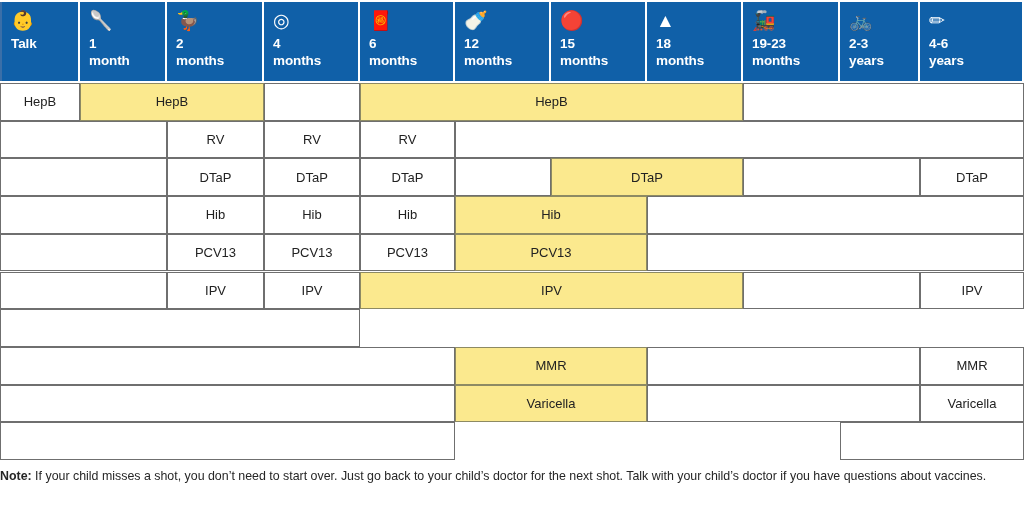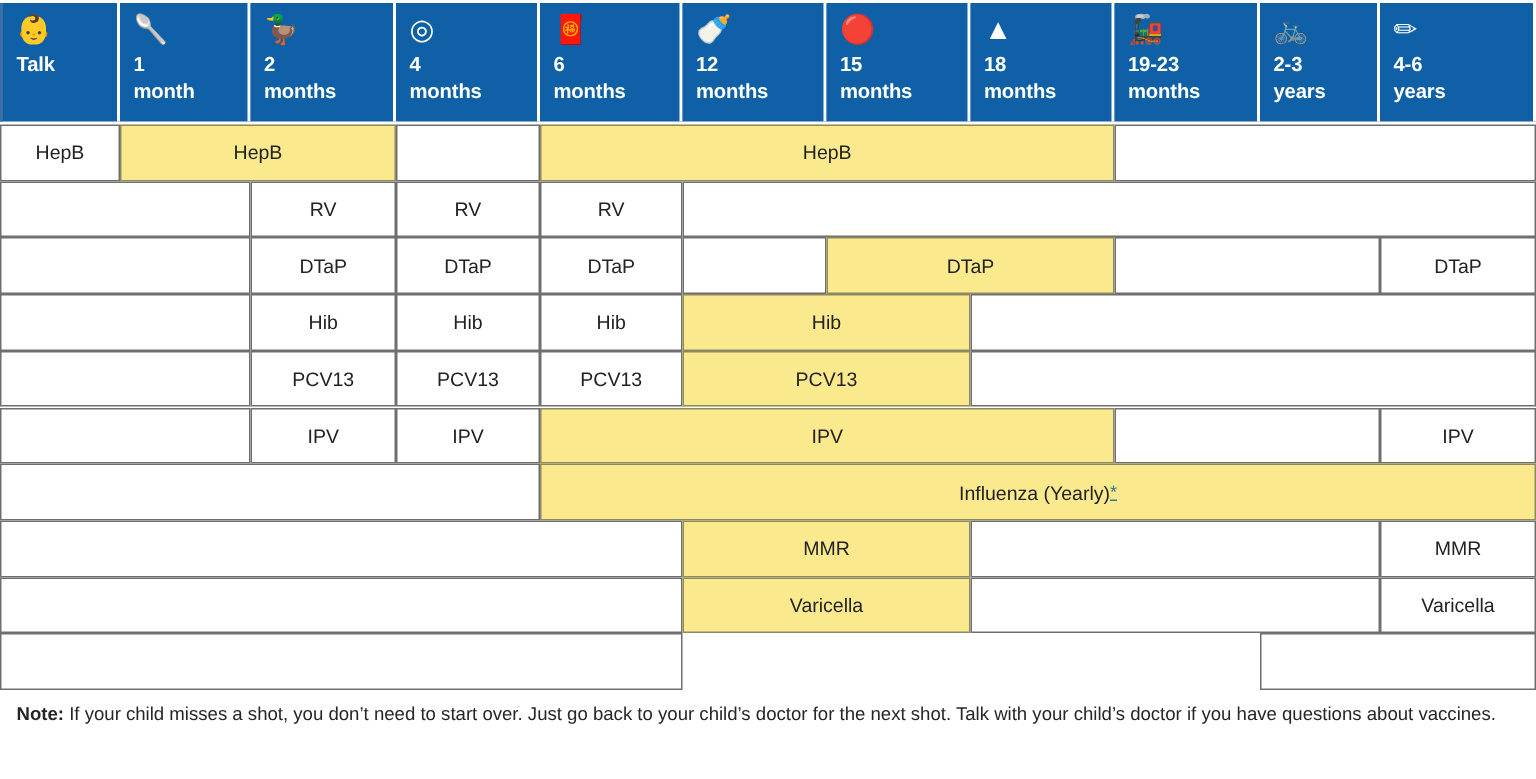--- a/index.html
+++ b/index.html
@@ -81,21 +81,20 @@
   }
 
   
   #footnote {
     position: absolute;
     left: 0; top: 466px;
     width: 1014px;
     font-size: 12.4px;
     line-height: 20px;
     color: #262626;
-    margin-left: 11px;
   }
   #footnote b { font-weight: bold; }
 </style>
 </head>
 <body>
 
 <div id="page">
 
   <div id="header-row">
       <div class="hdr-cell first" style="left: 0px; width: 80px;"><span class="hdr-icon">👶</span><span class="hdr-lines">Talk</span></div>
@@ -188,24 +187,20 @@
         <span>IPV</span>
       </div>
       <div class="cell hl" style="left: 360px; width: 383px; top: 188.5px; height: 37.7px;">
         <span>IPV</span>
       </div>
       <div class="cell" style="left: 743px; width: 177px; top: 188.5px; height: 37.7px;"></div>
       <div class="cell" style="left: 920px; width: 104px; top: 188.5px; height: 37.7px;">
         <span>IPV</span>
       </div>
       <div class="cell" style="left: 0px; width: 360px; top: 226.2px; height: 37.7px;"></div>
-      <div class="cell hl" style="left: 360px; width: 664px; top: 226.2px; height: 37.7px;">
-        <span>Influenza (Yearly)</span>
-        <a class="lnk">*</a>
-      </div>
       <div class="cell" style="left: 0px; width: 455px; top: 263.9px; height: 37.7px;"></div>
       <div class="cell hl" style="left: 455px; width: 192px; top: 263.9px; height: 37.7px;">
         <span>MMR</span>
       </div>
       <div class="cell" style="left: 647px; width: 273px; top: 263.9px; height: 37.7px;"></div>
       <div class="cell" style="left: 920px; width: 104px; top: 263.9px; height: 37.7px;">
         <span>MMR</span>
       </div>
       <div class="cell" style="left: 0px; width: 455px; top: 301.6px; height: 37.7px;"></div>
       <div class="cell hl" style="left: 455px; width: 192px; top: 301.6px; height: 37.7px;">

